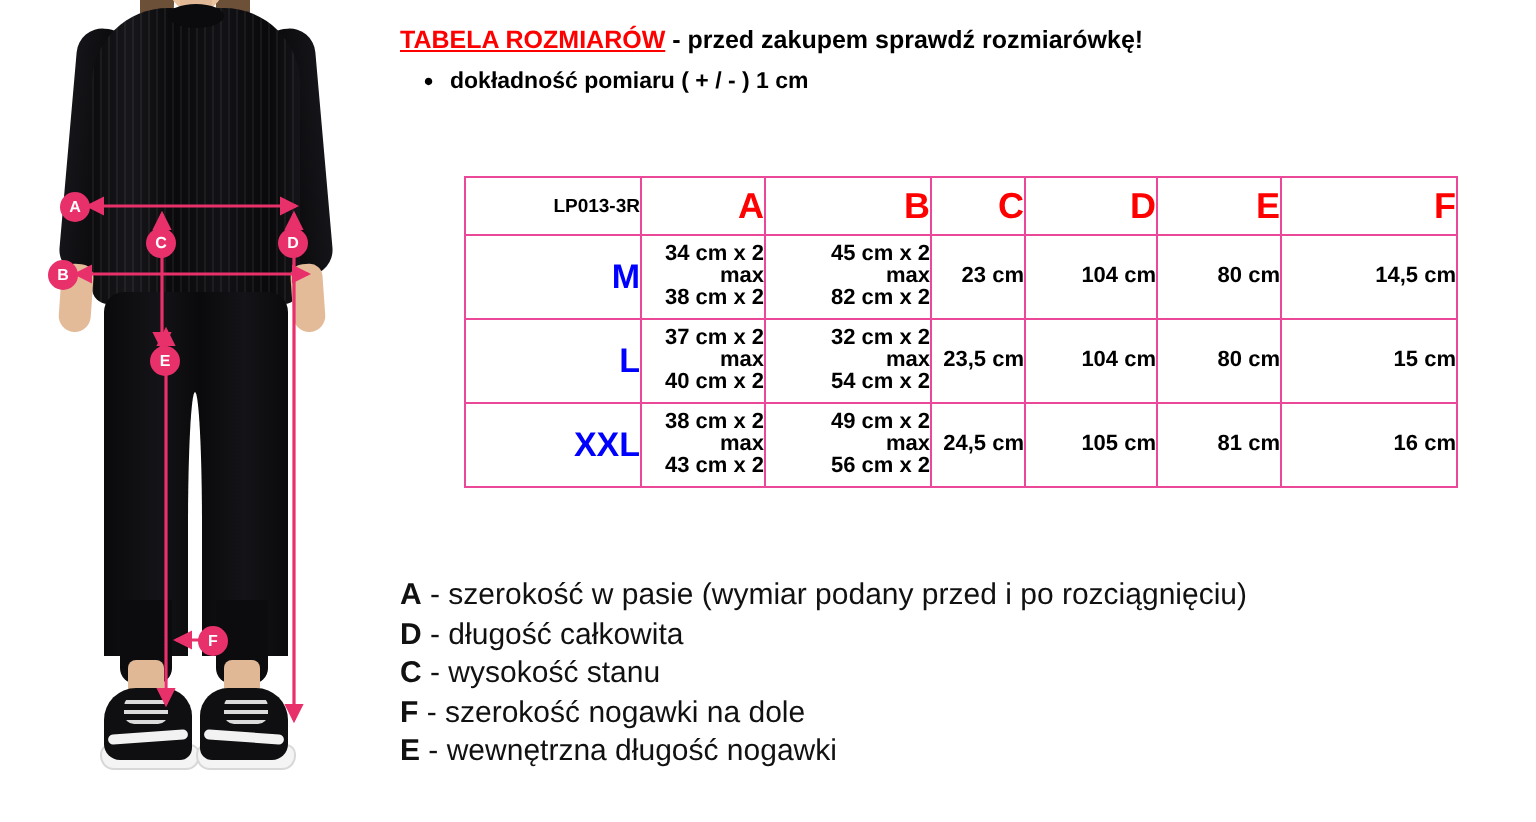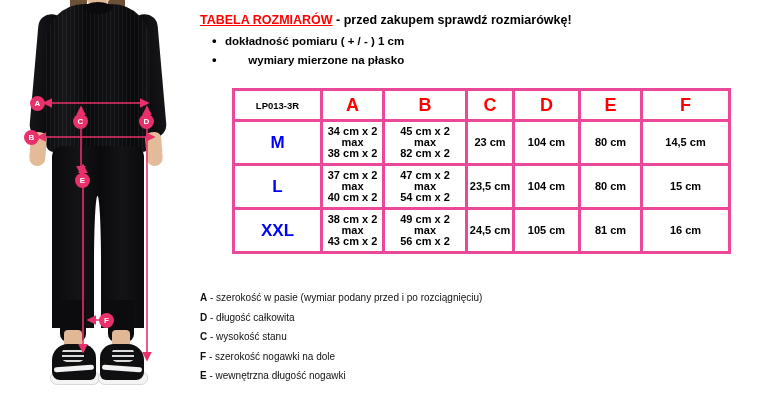--- a/index.html
+++ b/index.html
@@ -71,38 +71,38 @@
 
   .heading{position:absolute;left:8px;top:13px;font-size:12.5px;font-weight:bold;color:#000000;white-space:nowrap;}
   .heading .red{color:#ff0000;text-decoration:underline;}
 
   .bullets{position:absolute;left:20px;top:32px;margin:0;padding:0;list-style:none;text-align:right;}
   .bullets li{font-size:11.5px;font-weight:bold;color:#000000;line-height:19px;white-space:nowrap;position:relative;padding-left:13px;}
   .bullets li::before{content:"\2022";position:absolute;left:0;top:-1px;font-size:13px;}
 
   
   .sizetable{position:absolute;left:40px;top:88px;width:496px;border-collapse:collapse;table-layout:fixed;}
-  .sizetable td,.sizetable th{border:3px solid #ec4899;text-align:center;vertical-align:middle;padding:0;}
+  .sizetable td,.sizetable th{border:1px solid #ec4899;text-align:right;vertical-align:middle;padding:0;}
   .col-size{width:88px;}
   .col-a{width:62px;}
   .col-b{width:83px;}
   .col-c{width:47px;}
   .col-d{width:66px;}
   .col-e{width:62px;}
   .col-f{width:88px;}
 
   .hdr-code{font-size:9.5px;font-weight:bold;color:#000000;height:28px;}
   .hdr-letter{font-size:18px;font-weight:bold;color:#ff0000;height:28px;}
   .size-label{font-size:17px;font-weight:bold;color:#0000ff;}
   .cell{font-size:11px;font-weight:bold;color:#000000;line-height:11px;height:41px;}
   .cell .ln{display:block;}
 
   
   .legend{position:absolute;left:8px;top:288px;}
-  .legend div{font-size:10px;color:#111111;line-height:19.5px;white-space:nowrap;}
+  .legend div{font-size:15px;color:#111111;line-height:19.5px;white-space:nowrap;}
   .legend b{font-weight:bold;}
 </style>
 </head>
 <body>
 
 <div class="page">
 
   <div class="photo-panel">
     <div class="model">
       <div class="hair-l"></div>
@@ -165,21 +165,20 @@
   </div>
 
   <div class="content">
 
     <div class="heading">
       <span class="red">TABELA ROZMIARÓW</span><span> - przed zakupem sprawdź rozmiarówkę!</span>
     </div>
 
     <ul class="bullets">
       <li>dokładność pomiaru ( + / - ) 1 cm</li>
-      <li>wymiary mierzone na płasko</li>
     </ul>
 
     <table class="sizetable">
       <colgroup>
         <col class="col-size">
           <col class="col-a">
           <col class="col-b">
           <col class="col-c">
           <col class="col-d">
           <col class="col-e">
@@ -215,21 +214,21 @@
           <td class="cell">14,5 cm</td>
         </tr>
         <tr>
           <td class="size-label">L</td>
           <td class="cell">
             <span class="ln">37 cm x 2</span>
               <span class="ln">max</span>
               <span class="ln">40 cm x 2</span>
           </td>
           <td class="cell">
-            <span class="ln">47 cm x 2</span>
+            <span class="ln">32 cm x 2</span>
               <span class="ln">max</span>
               <span class="ln">54 cm x 2</span>
           </td>
           <td class="cell">23,5 cm</td>
           <td class="cell">104 cm</td>
           <td class="cell">80 cm</td>
           <td class="cell">15 cm</td>
         </tr>
         <tr>
           <td class="size-label">XXL</td>

